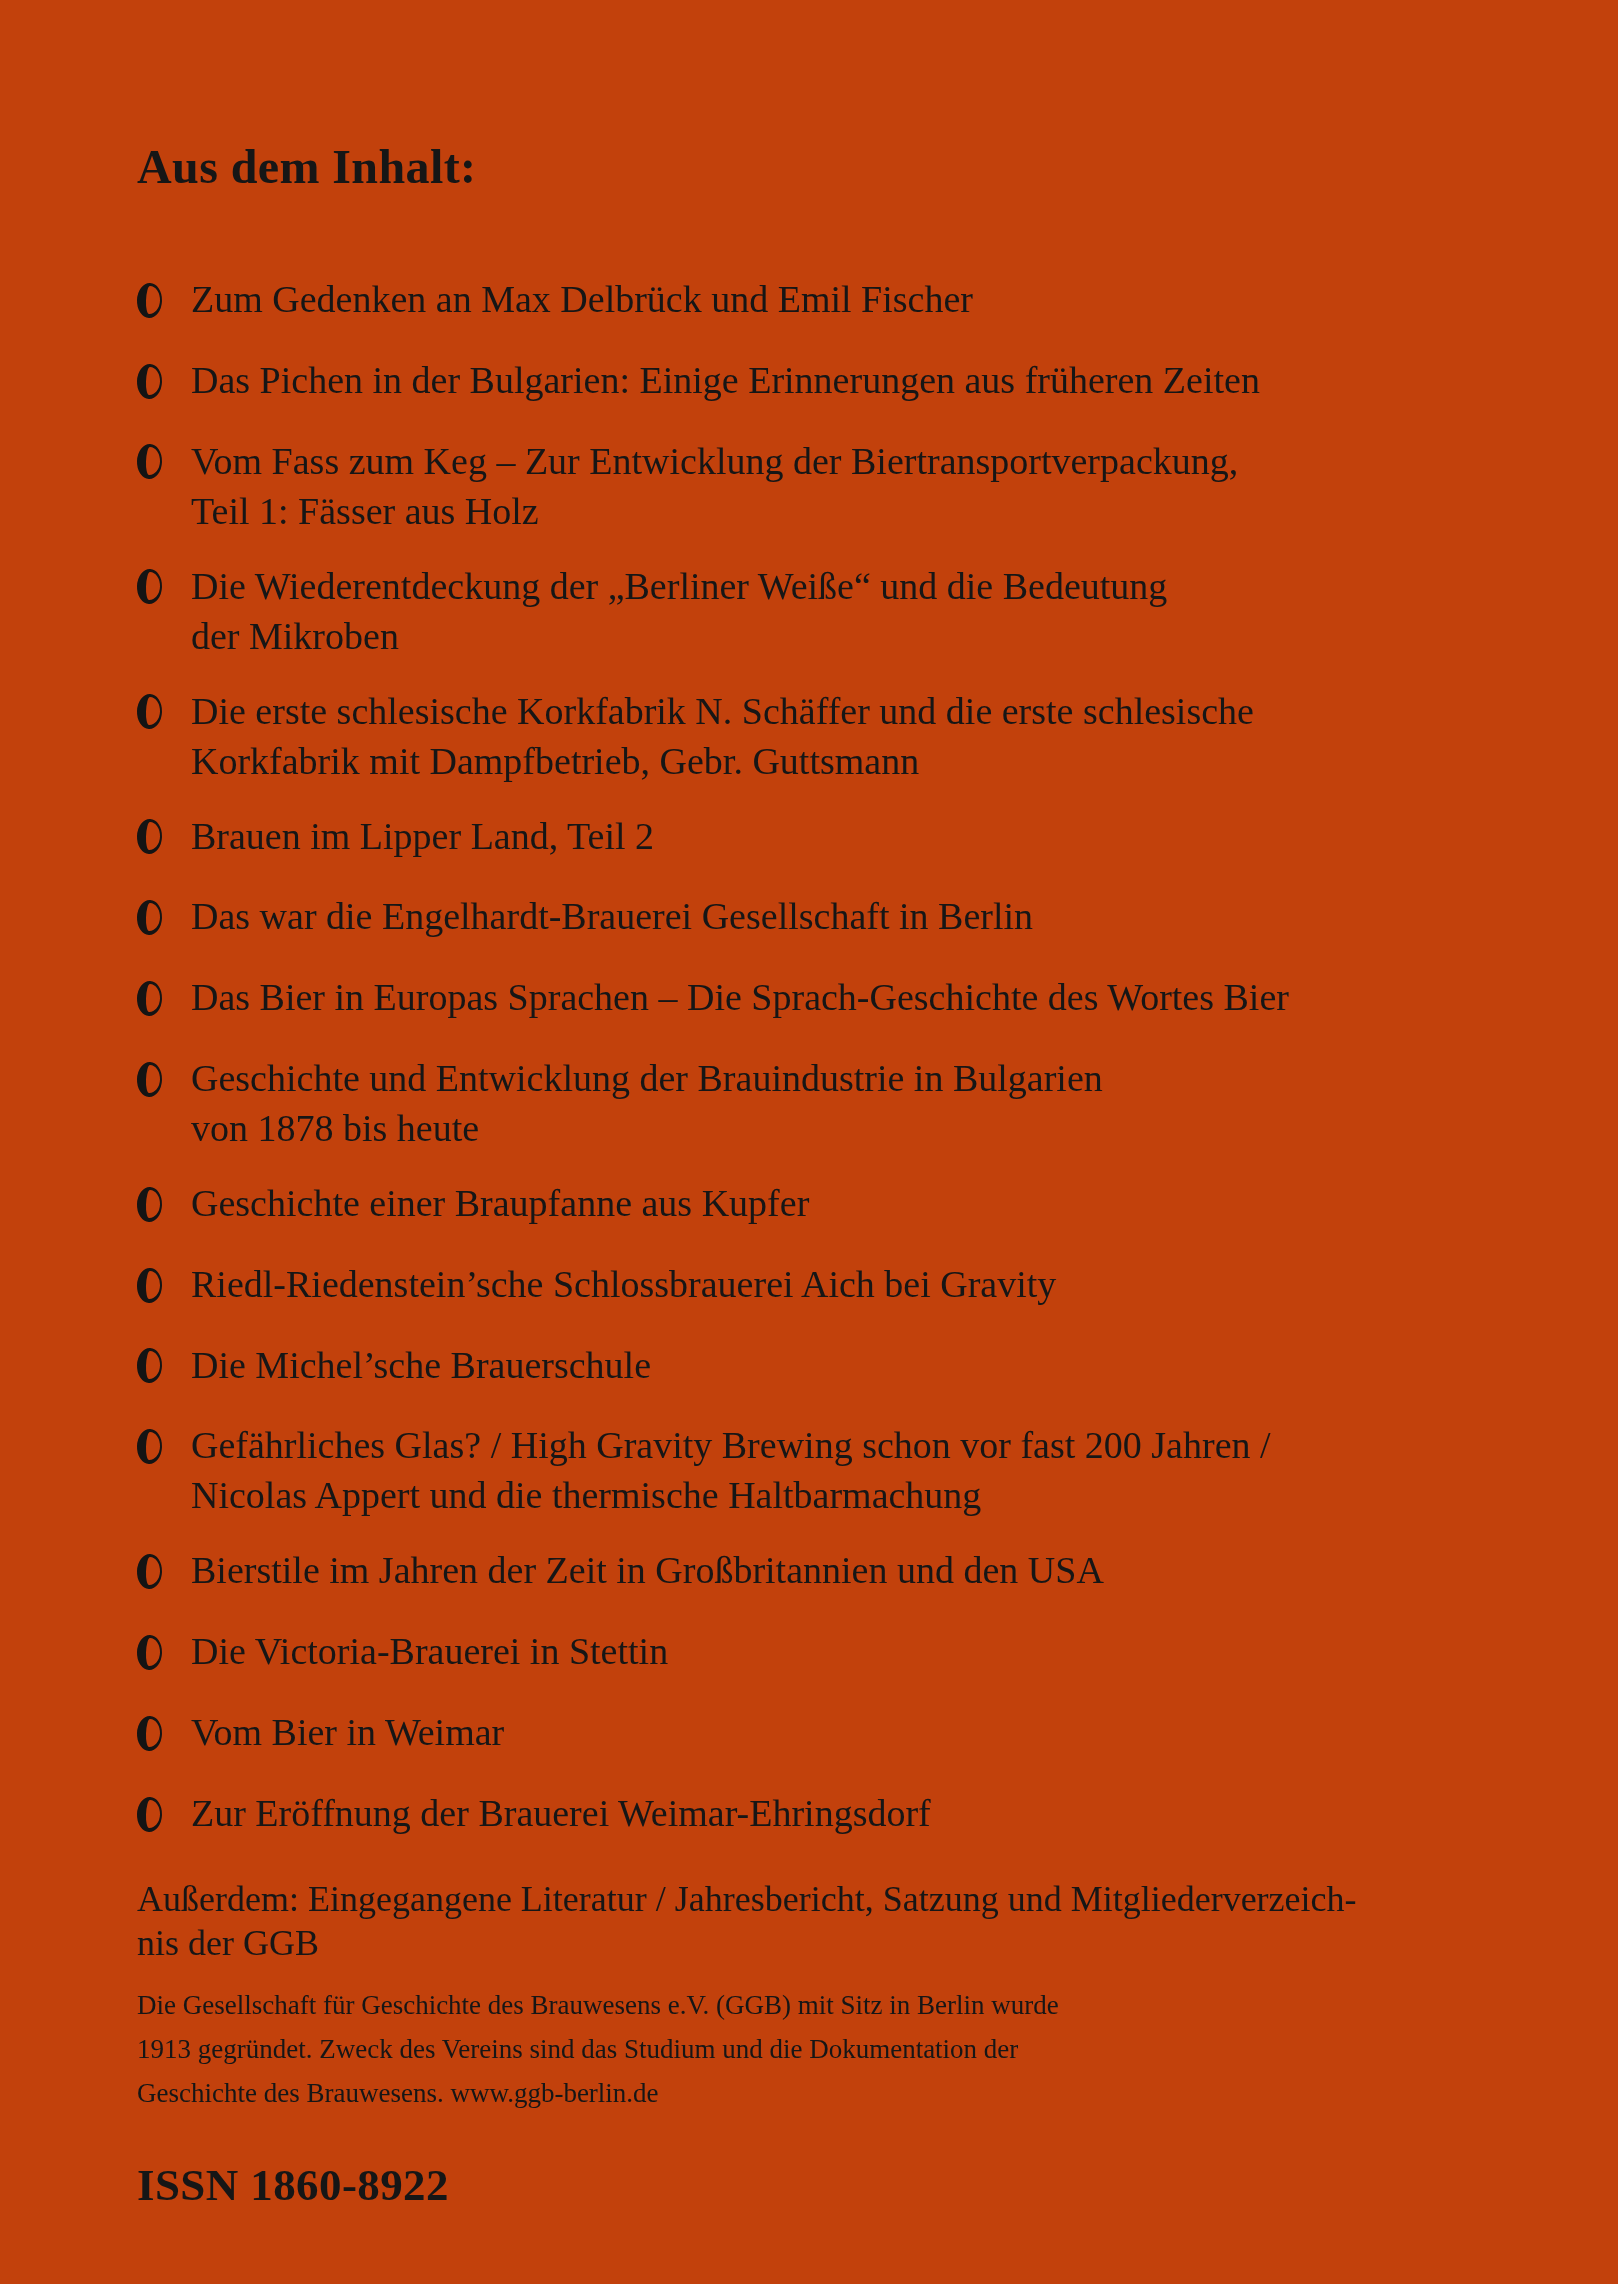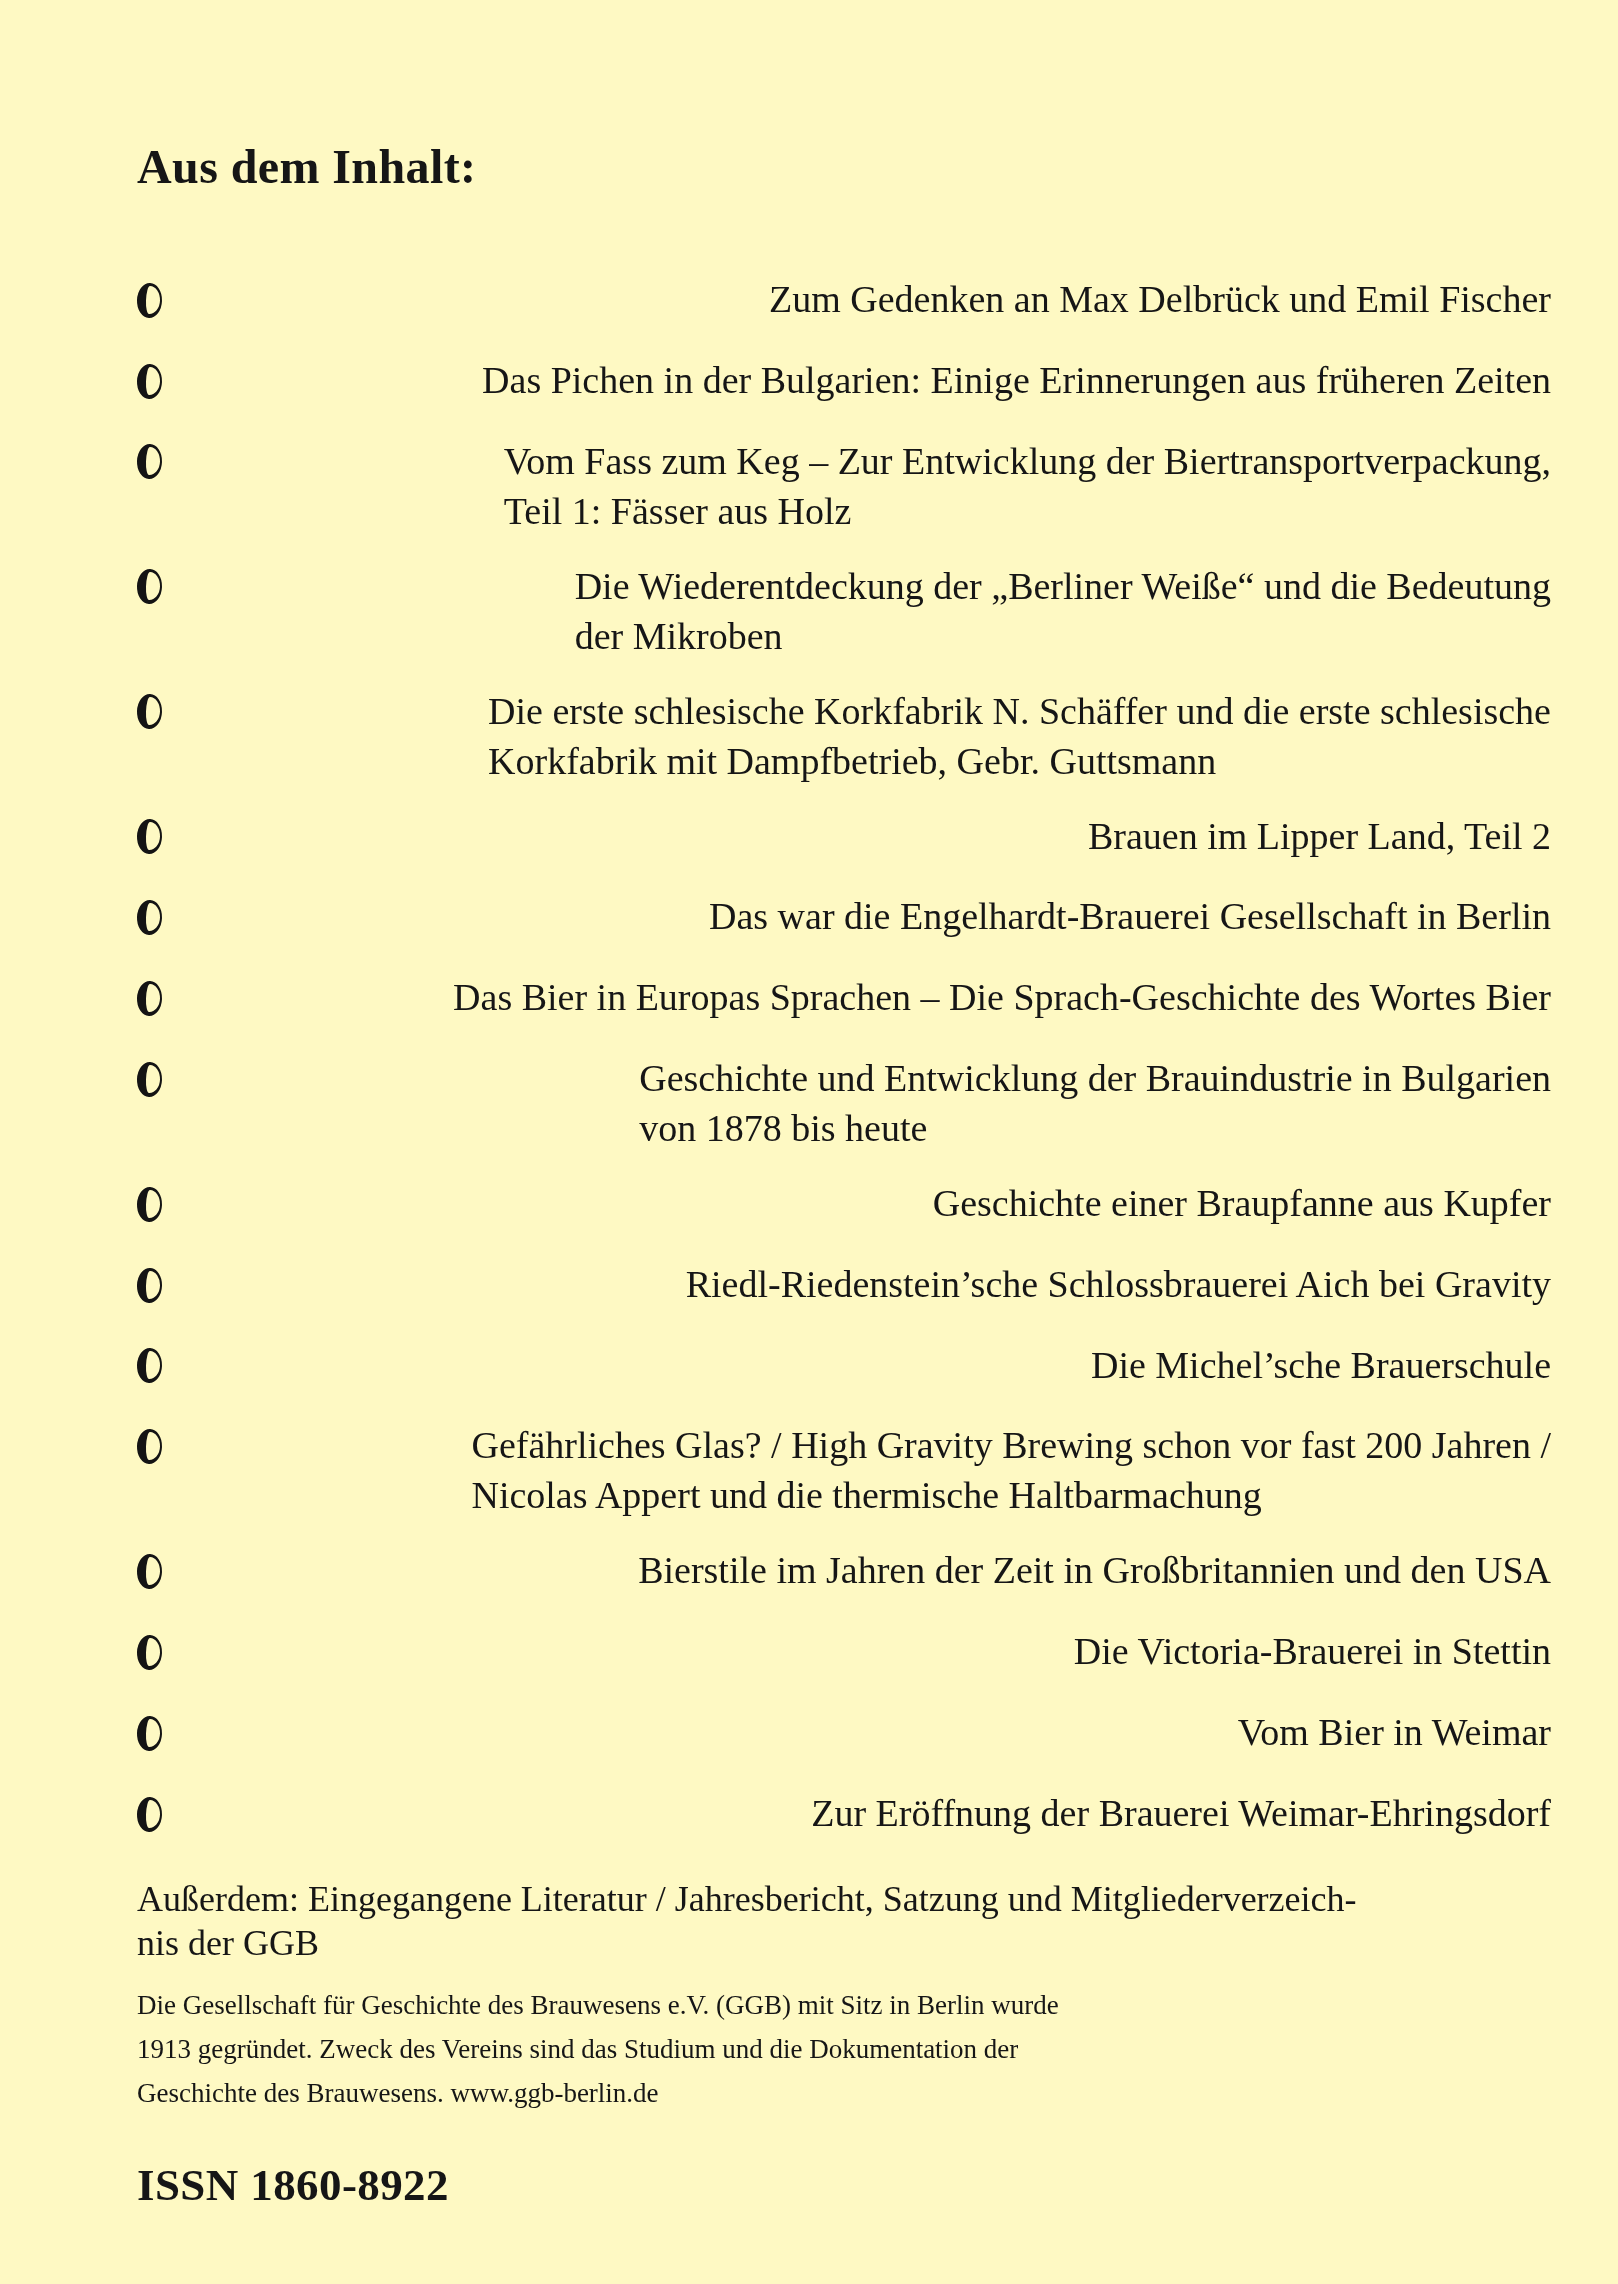--- a/index.html
+++ b/index.html
@@ -4,21 +4,21 @@
 <style>
   html, body {
     margin: 0;
     padding: 0;
     background: #ffffff;
   }
   .page {
     position: relative;
     width: 1618px;
     height: 2284px;
-    background: #fef9c3;
+    background: #c2410c;
     box-sizing: border-box;
     padding: 143px 67px 0 137px;
     color: #161616;
     font-family: "Liberation Serif", "DejaVu Serif", serif;
     overflow: hidden;
   }
   h1.page-title {
     margin: 0;
     font-size: 48px;
     line-height: 1;
@@ -29,21 +29,20 @@
     list-style: none;
     margin: 83px 0 0 0;
     padding: 0;
   }
   ul.toc li {
     display: flex;
     align-items: flex-start;
     margin: 0 0 25px 0;
     font-size: 38px;
     line-height: 50px;
-    justify-content: space-between;
   }
   .bullet-col {
     flex: 0 0 54px;
     padding-top: 5.8px;
   }
   .circle-bullet {
     display: inline-block;
     width: 25px;
     height: 35px;
     box-sizing: border-box;

